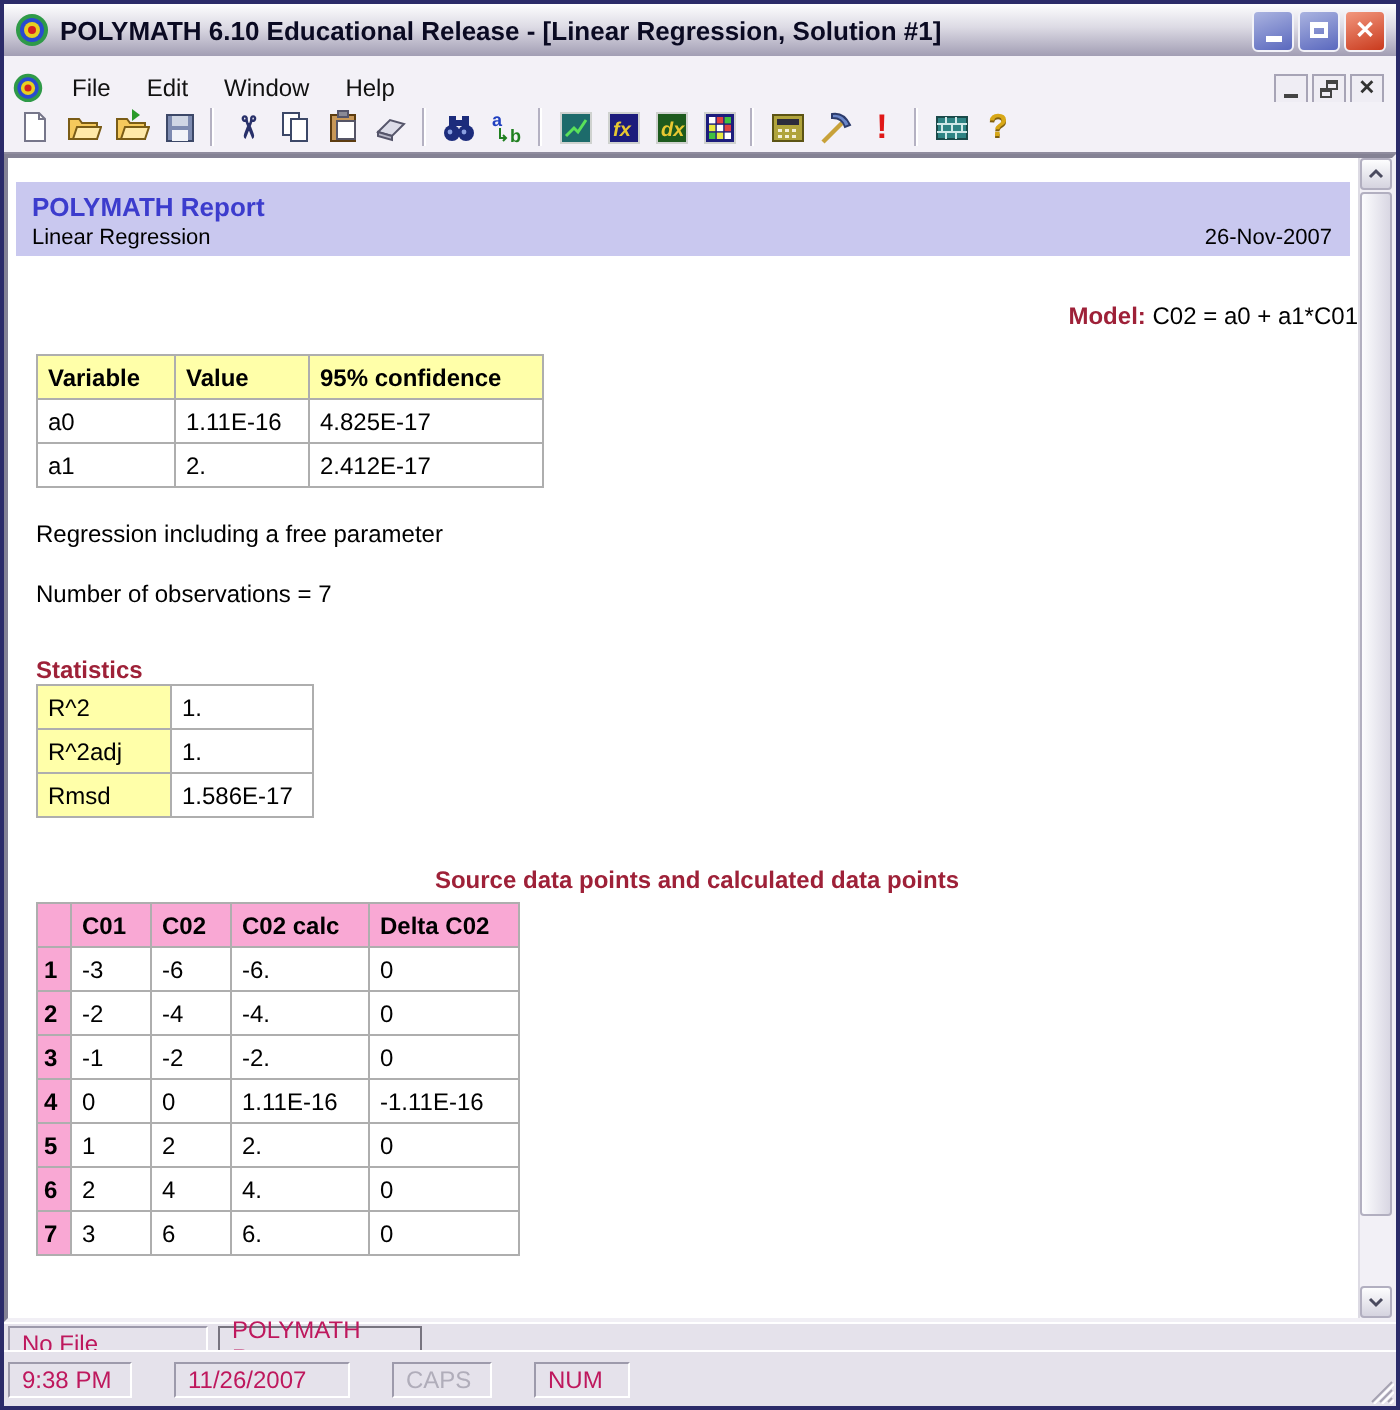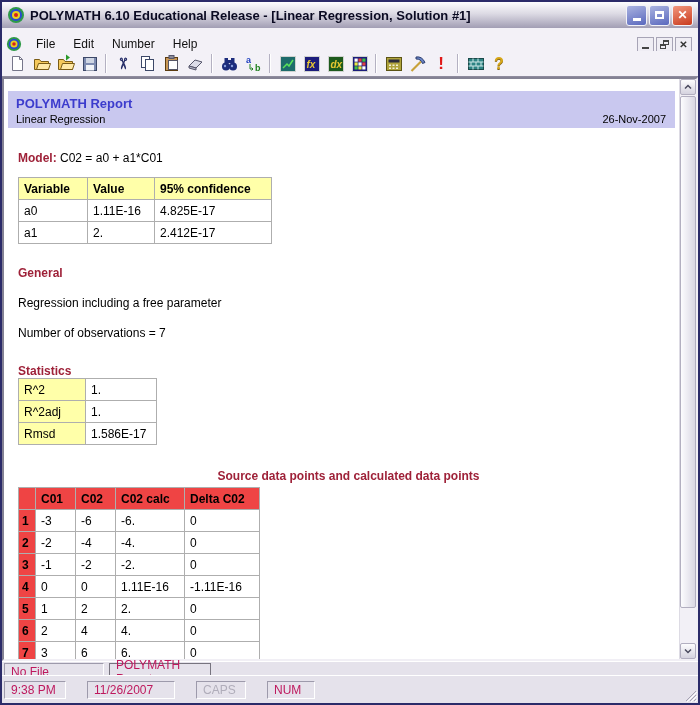--- a/index.html
+++ b/index.html
@@ -44,27 +44,27 @@
   
   .content{position:absolute;top:75px;left:0;right:0;bottom:42px;background:#fff;
     border:2px solid;border-color:#848294 #f1eff5 #f1eff5 #848294;box-sizing:border-box;}
   .report{position:absolute;top:0;left:0;right:17px;bottom:0;overflow:hidden;font-size:12px;color:#000;}
   .band{margin:12px 4px 0 4px;background:#c9c8ef;padding:5px 9px 3px 8px;
     display:flex;justify-content:space-between;align-items:flex-end;}
   .band-title{font-size:13px;font-weight:bold;color:#3c3ccd;}
   .band-sub{font-size:11px;color:#000;margin-top:2px;}
   .band-date{font-size:11px;color:#000;}
   .rbody{padding-left:14px;}
-  .model-line{margin-top:23px;font-size:12px;}
+  .model-line{margin-top:23px;font-size:12px;text-align:right;}
   .red{color:#9e2138;font-weight:bold;}
   table{border-collapse:collapse;border:1px solid #8b8b8b;margin-top:12px;}
   td,th{border:1px solid #aeaeae;font-size:12px;padding:1px 5px;height:19px;text-align:left;vertical-align:middle;}
   th{font-weight:bold;}
   .yellow{background:#ffffa9;}
-  .grayhdr{background:#ef4444;}
+  .grayhdr{background:#f9a8d4;}
   .vtbl .c0{width:58px;} .vtbl .c1{width:56px;} .vtbl .c2{width:106px;}
   .stbl .c0{width:56px;} .stbl .c1{width:60px;}
   .dtbl .cn{width:10px;font-weight:bold;padding:1px 3px;}
   .dtbl .c1{width:29px;} .dtbl .c2{width:29px;} .dtbl .c3{width:58px;} .dtbl .c4{width:64px;}
   .sec-head{margin-top:20px;font-size:12px;}
   .gen-line{margin-top:16px;}
   
   .vscroll{position:absolute;top:0;right:0;bottom:0;width:17px;background:#f2f0f6;
     border-left:1px solid #dddbe4;box-sizing:border-box;}
   .sbtn{position:absolute;left:0;width:16px;height:16px;background:linear-gradient(#fdfdfe,#d5d3df);
@@ -111,21 +111,21 @@
 
 <div class="menubar">
   <svg class="app-icon" style="width:16px;height:16px;" viewBox="0 0 18 18">
     <circle cx="9" cy="9" r="8" fill="#2f9a48"></circle>
     <circle cx="9" cy="9" r="6" fill="#2a4ad0"></circle>
     <circle cx="9" cy="9" r="4" fill="#e8d020"></circle>
     <circle cx="9" cy="9" r="2" fill="#d42020"></circle>
   </svg>
   <span class="menu-item">File</span>
   <span class="menu-item">Edit</span>
-  <span class="menu-item">Number</span>
+  <span class="menu-item">Window</span>
   <span class="menu-item">Help</span>
   <div class="mdi-btns">
     <div class="mbtn">
         <span class="glyph-mmin"></span>
       </div>
     <div class="mbtn">
         <span class="glyph-restore">
           <i></i>
           <i></i>
         </span>
@@ -304,21 +304,20 @@
           <td>4.825E-17</td>
         </tr>
         <tr>
           <td>a1</td>
           <td>2.</td>
           <td>2.412E-17</td>
         </tr>
       </tbody>
         </table>
 
-      <div class="sec-head red" style="margin-top:22px;">General</div>
       <div class="gen-line">Regression including a free parameter</div>
       <div class="gen-line">Number of observations = 7</div>
 
       <div class="sec-head red" style="margin-top:24px;">Statistics</div>
       <table class="stbl" style="margin-top:0;">
         <tbody>
             <tr>
           <td class="yellow c0">R^2</td>
           <td class="c1">1.</td>
         </tr>

